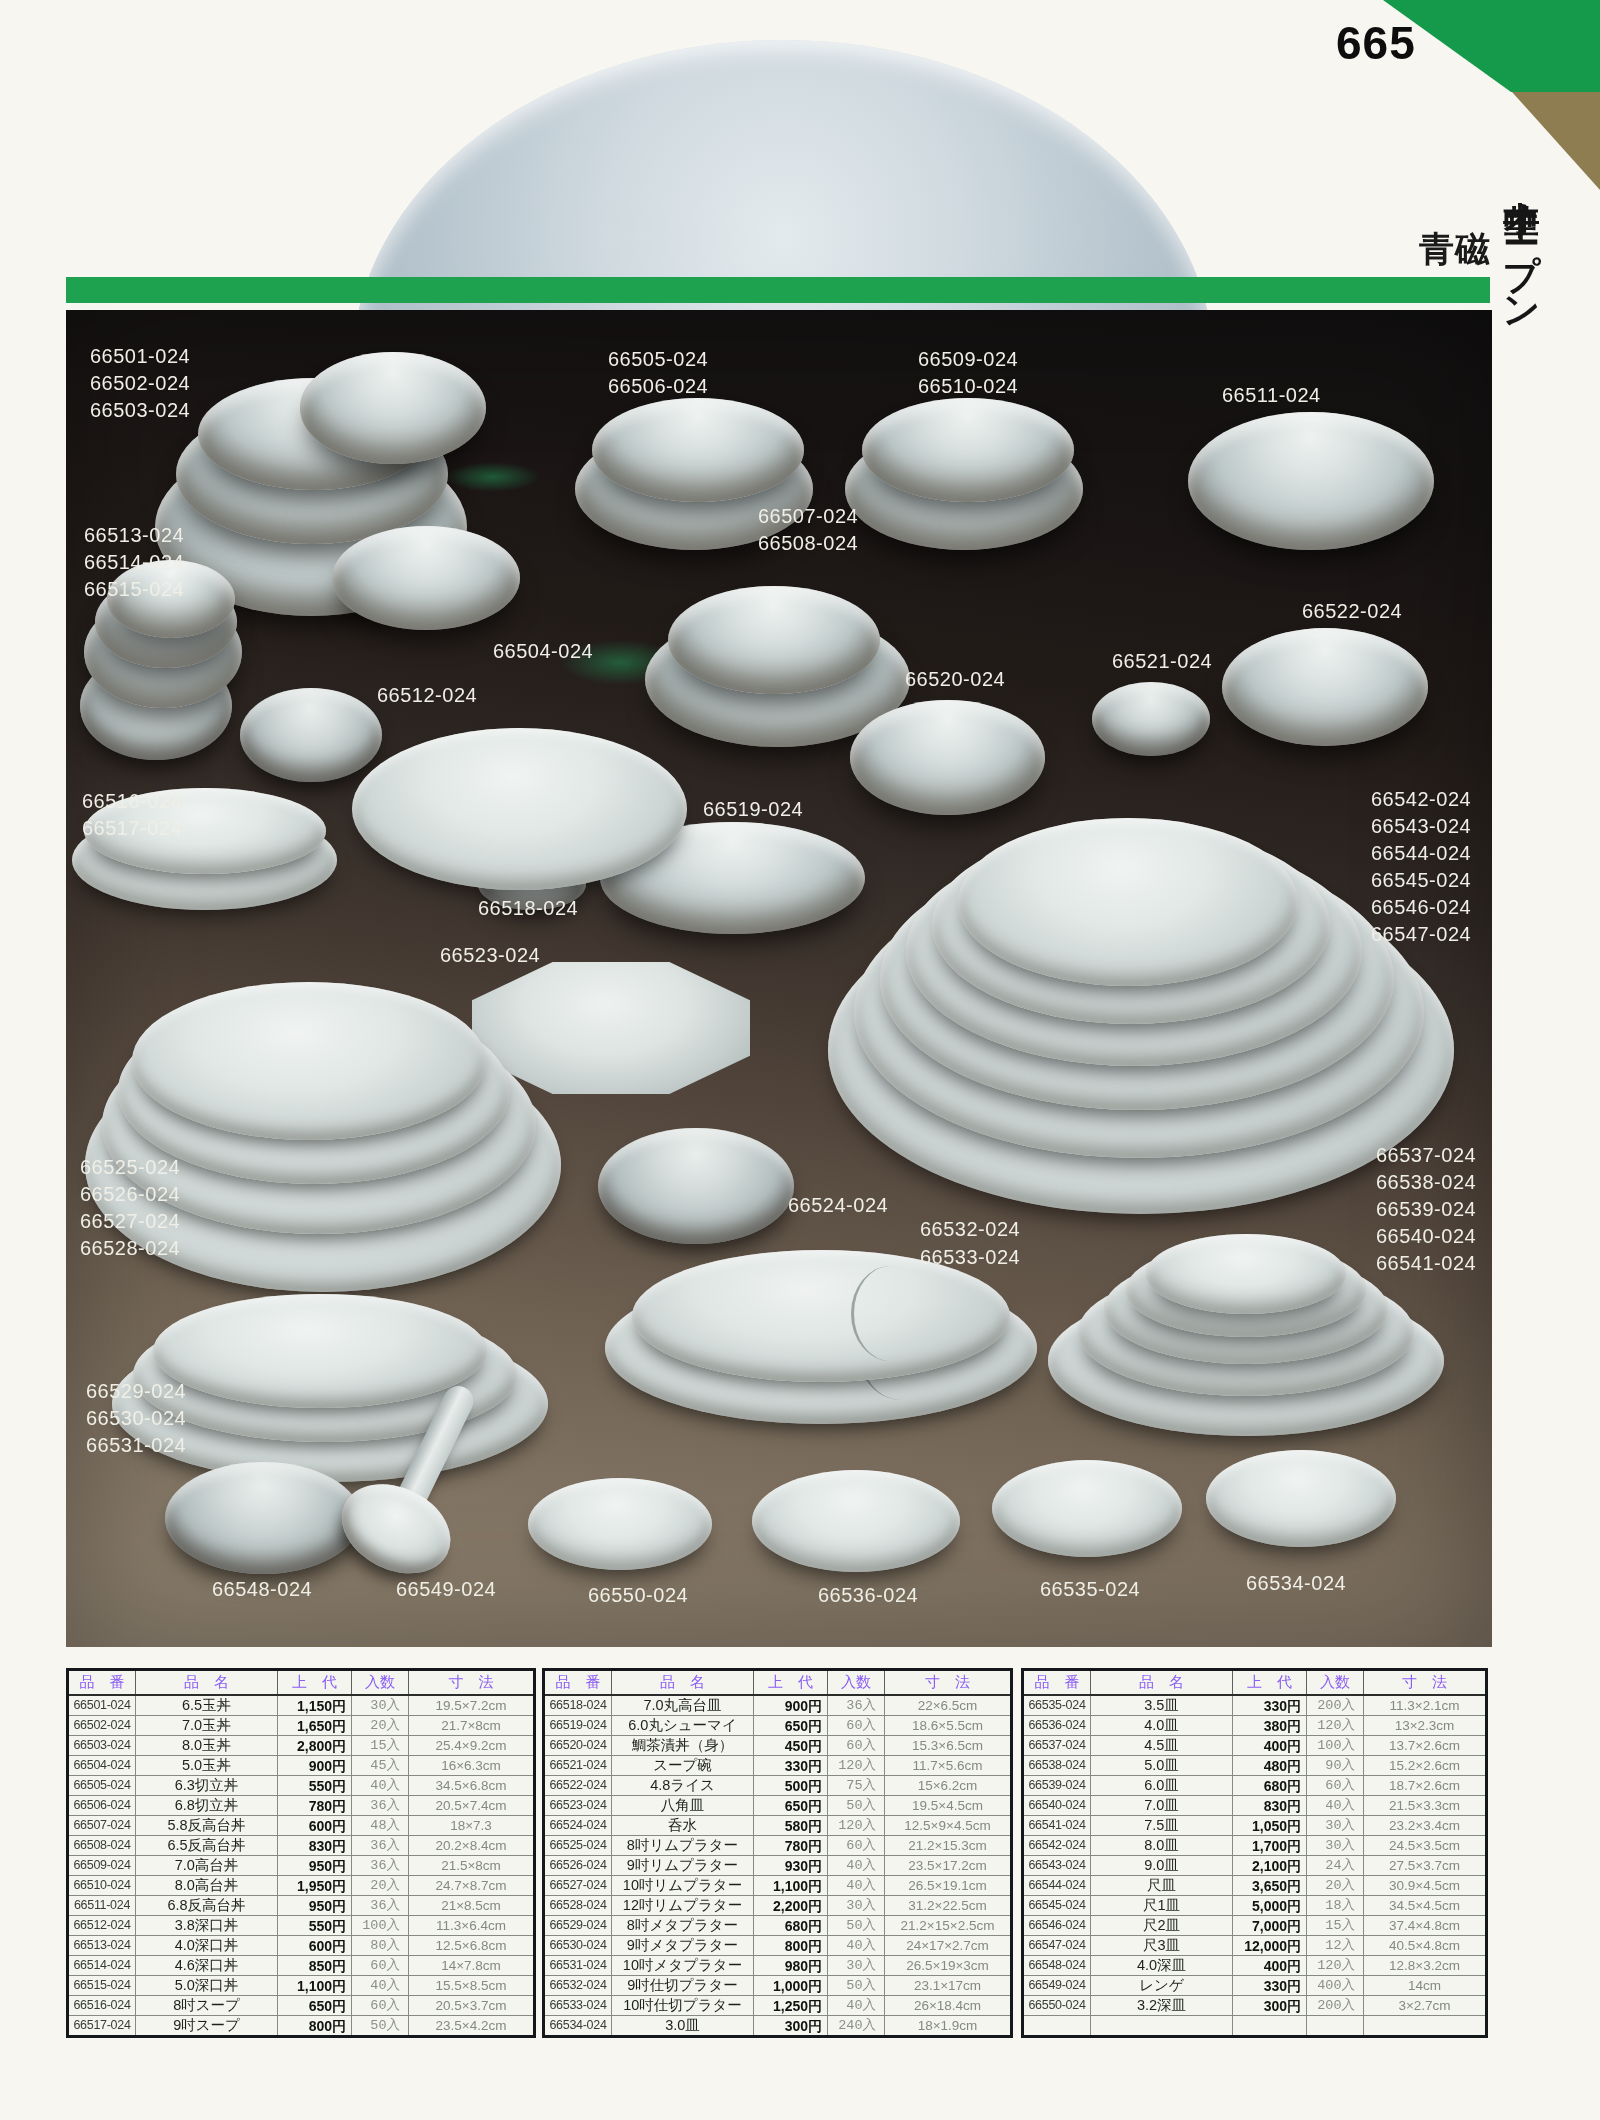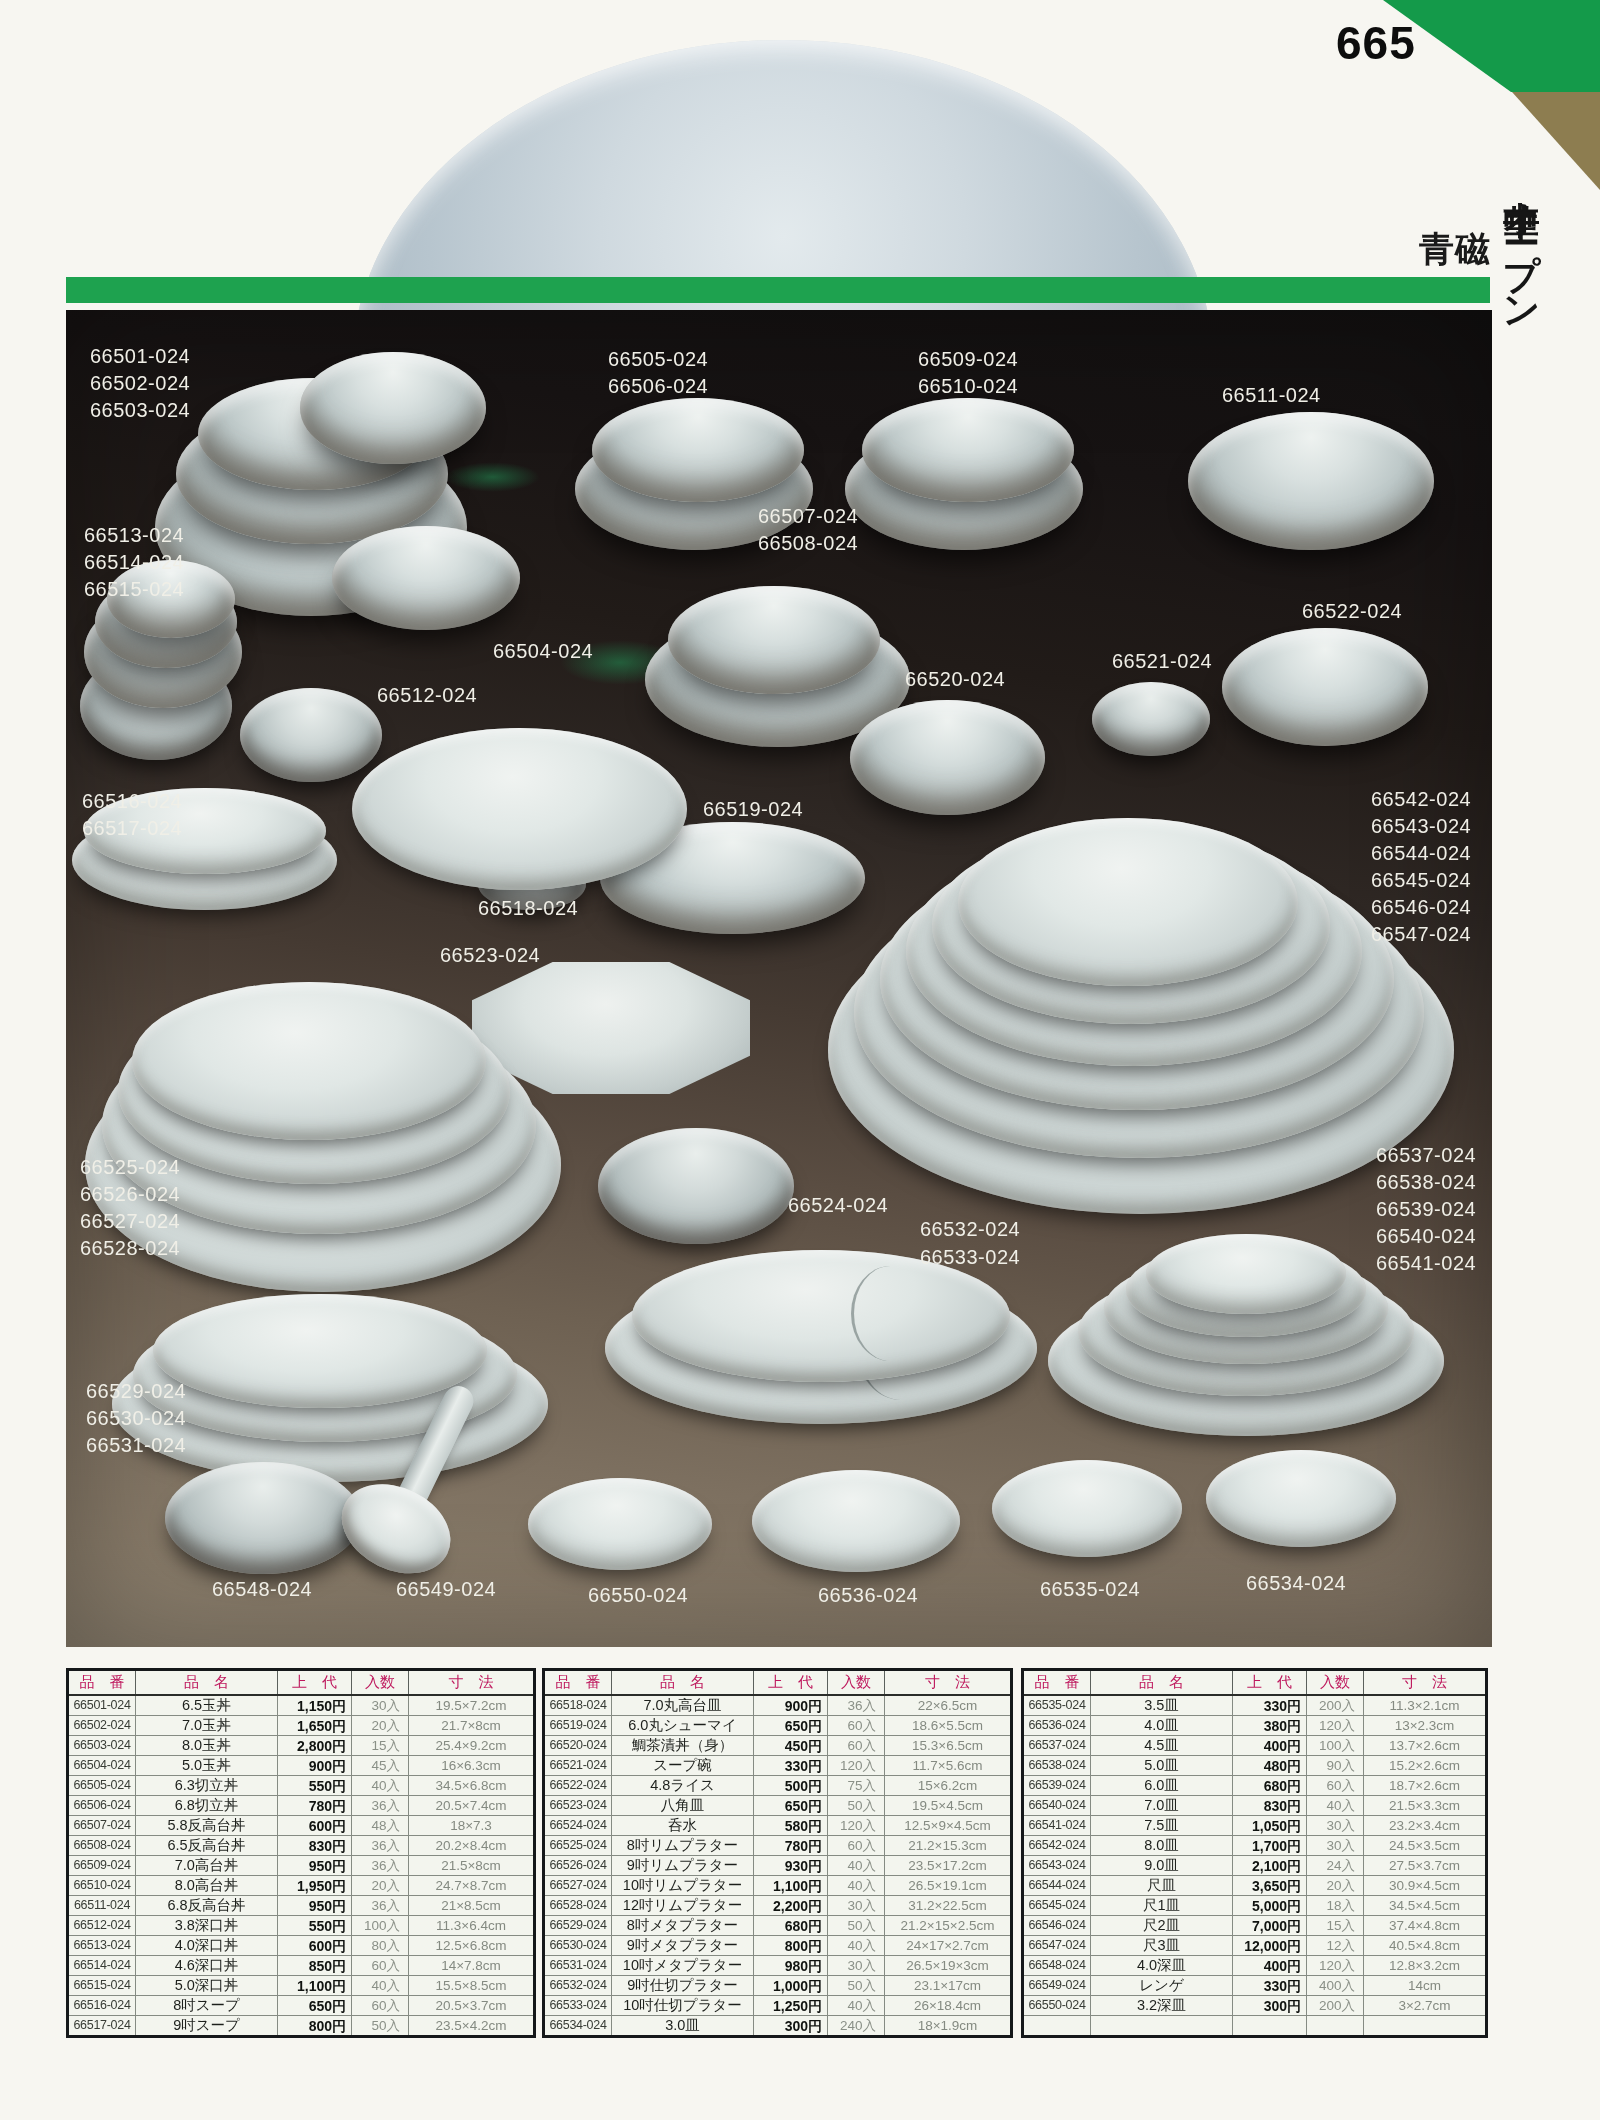--- a/index.html
+++ b/index.html
@@ -60,28 +60,28 @@
     box-shadow:inset 0 6px 8px rgba(255,255,255,.6), inset 0 -10px 12px rgba(70,60,50,.5), 0 12px 16px -5px rgba(0,0,0,.6);}
 
   
   .spec-table{position:absolute;top:1668px;height:366px;border-collapse:collapse;table-layout:fixed;
     background:#f3f5ee;border:3px solid #15181a;}
   .t1{left:66px;width:470px;}
   .t2{left:542px;width:471px;}
   .t3{left:1021px;width:467px;}
   .spec-table col.c0{width:68px;} .spec-table col.c1{width:142px;} .spec-table col.c2{width:74px;}
   .spec-table col.c3{width:57px;}
-  .spec-table th{height:23px;font-size:15px;font-weight:normal;color:#be185d;
+  .spec-table th{height:23px;font-size:15px;font-weight:normal;color:#8b5cf6;
     border:1px solid #5b615c;border-bottom:2px solid #2a2d2a;padding:0;white-space:nowrap;}
   .spec-table td{height:19px;border:1px solid #858b83;padding:0 3px;text-align:center;
     white-space:nowrap;overflow:hidden;line-height:1;}
   .spec-table td.c0{font-size:12.5px;color:#383c35;letter-spacing:-.3px;}
   .spec-table td.c1{font-size:14.5px;color:#1d201c;}
   .spec-table td.c2{font-size:14px;font-weight:bold;color:#101310;text-align:right;padding-right:5px;}
-  .spec-table td.c3{font-size:13.5px;color:#8a9087;text-align:right;padding-right:8px;}
+  .spec-table td.c3{font-size:13.5px;color:#8a9087;text-align:right;padding-right:8px;font-family:Liberation Mono, monospace;}
   .spec-table td.c4{font-size:13.5px;color:#848a81;}
 </style>
 </head>
 <body>
 
 <div class="page">
 
   <div class="bg-plate"></div>
   <div class="corner-green"></div>
   <div class="corner-olive"></div>

